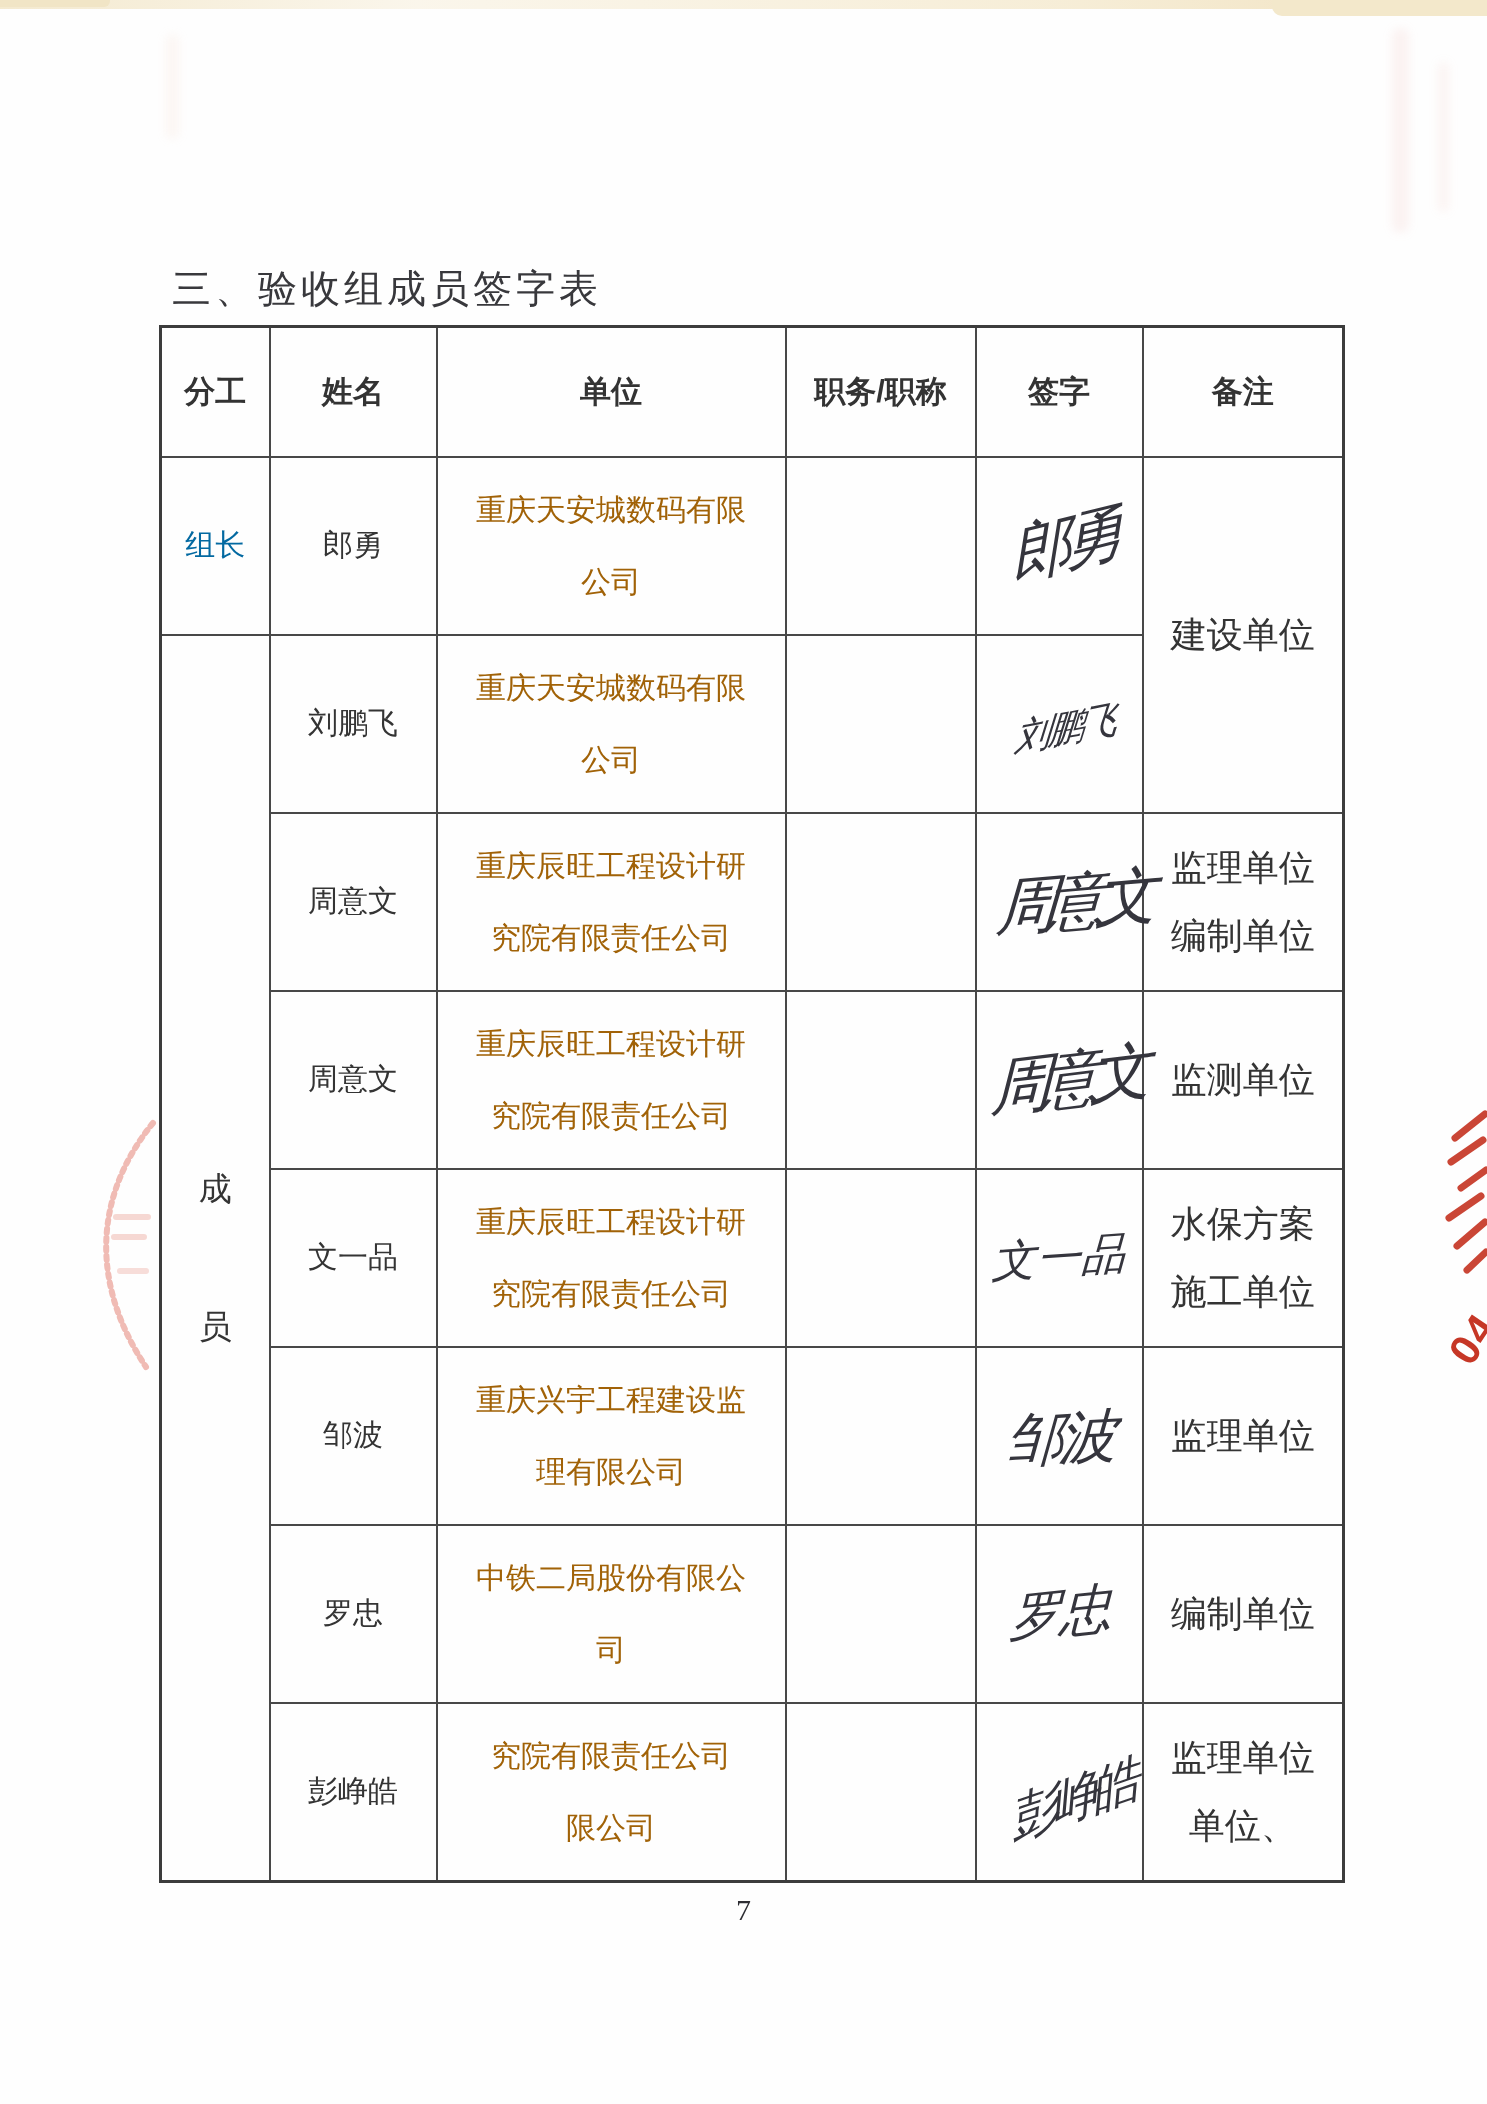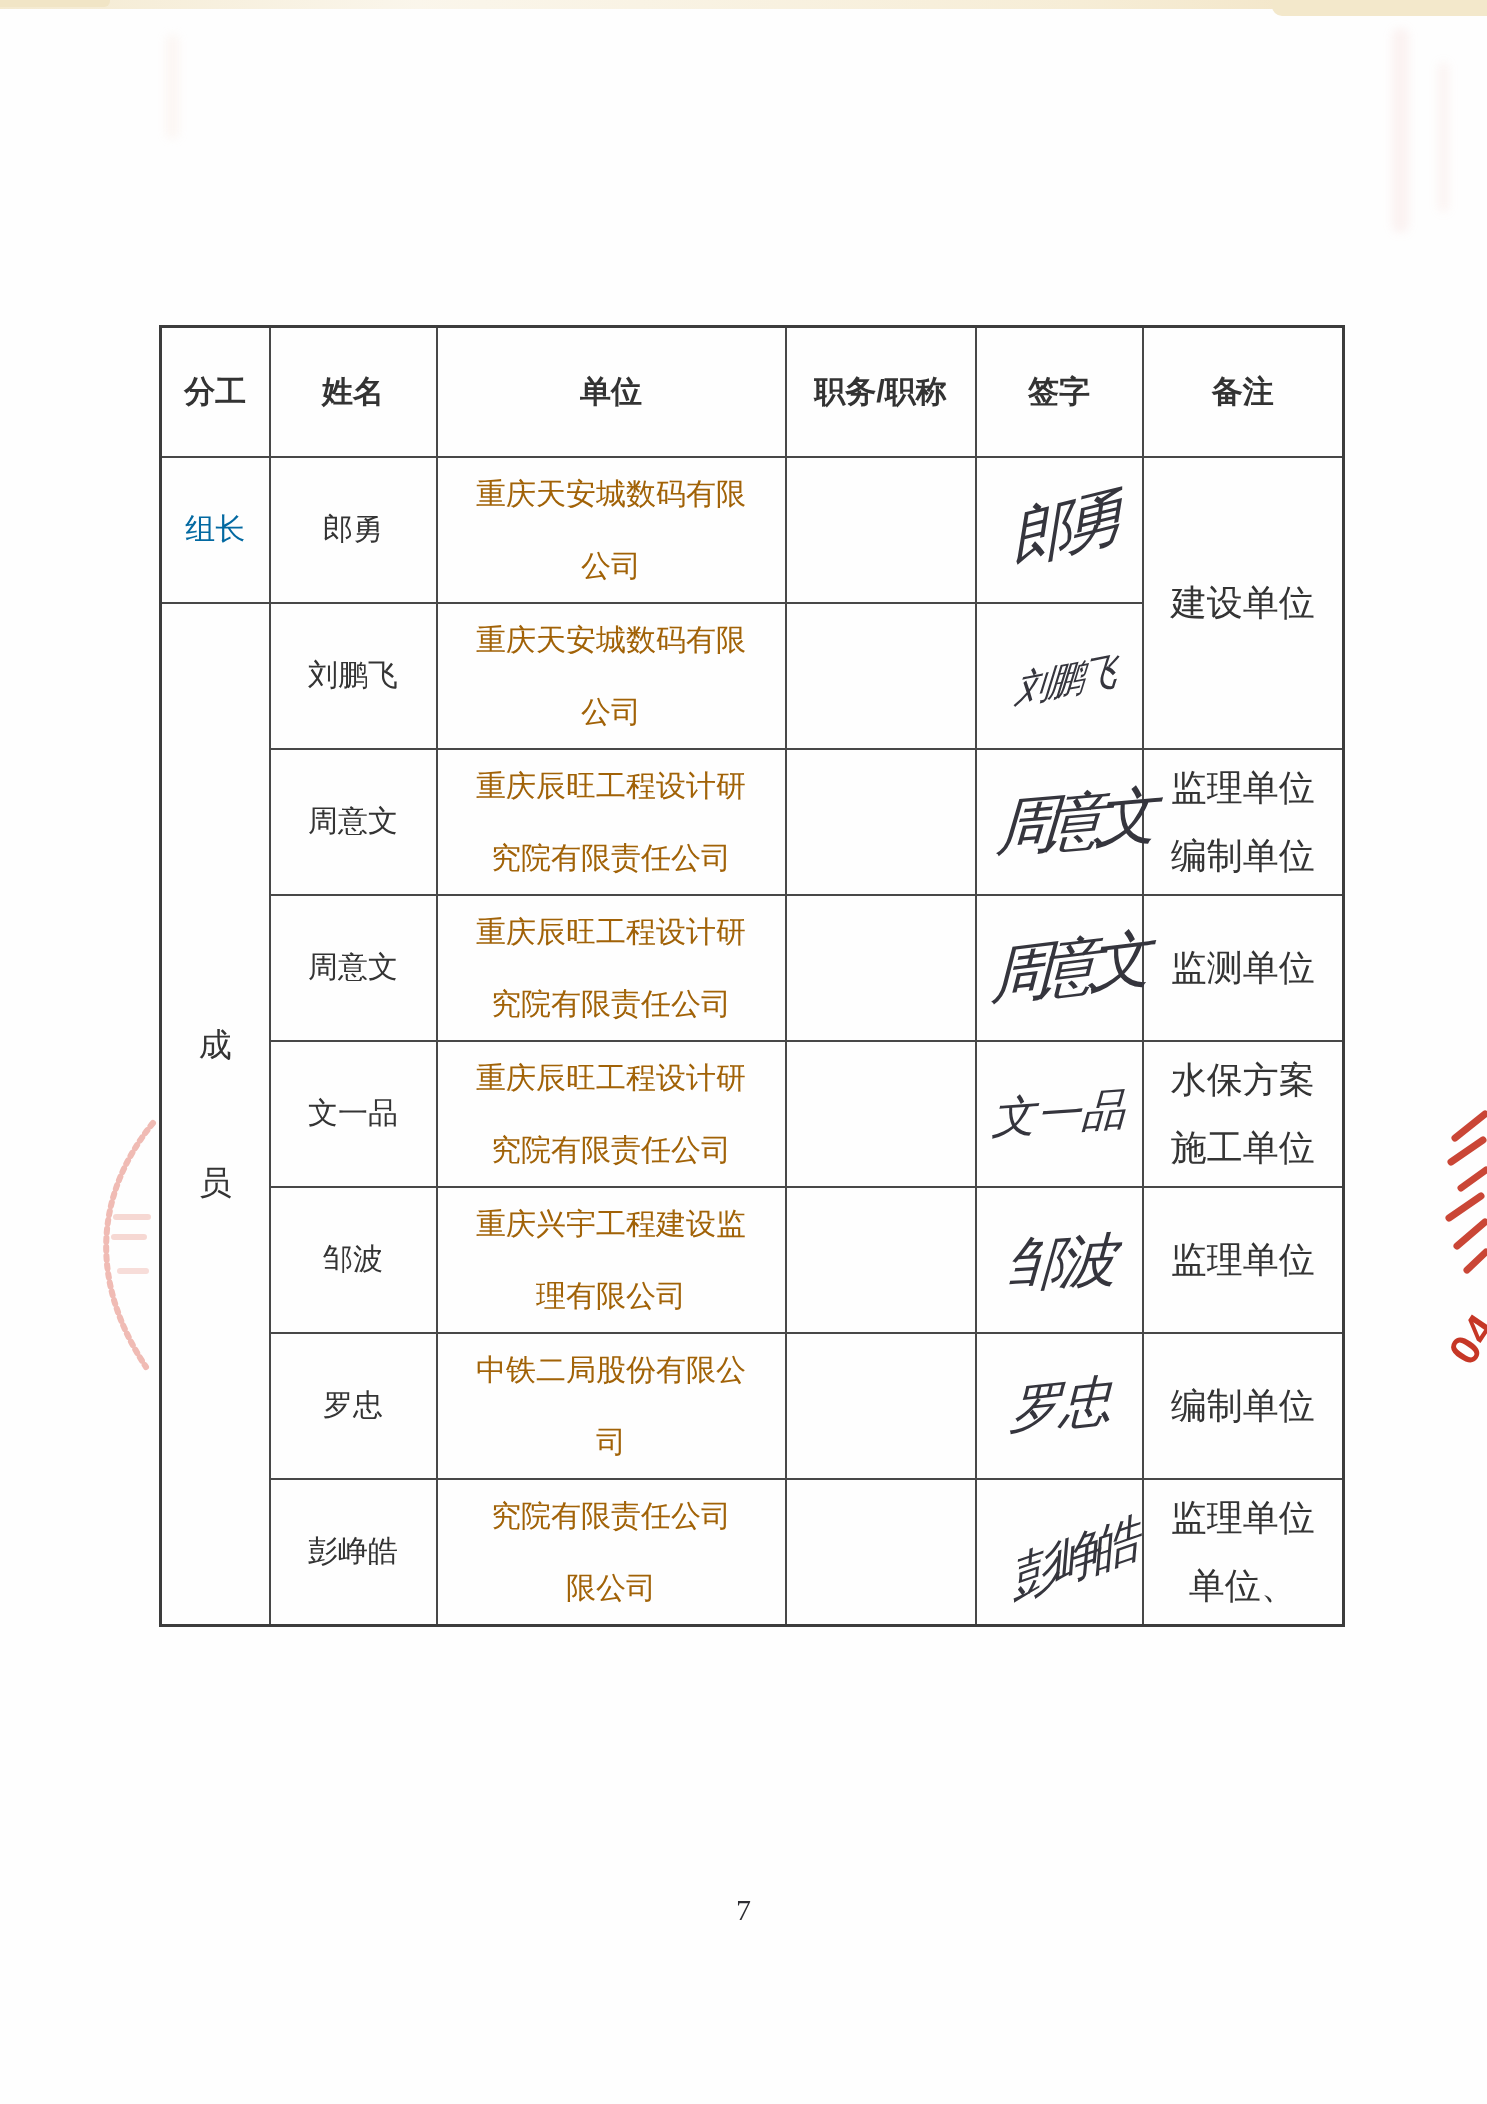--- a/index.html
+++ b/index.html
@@ -30,21 +30,21 @@
 
   table.sign-table{
     position:absolute;left:159px;top:325px;
     width:1183px;table-layout:fixed;
     border-collapse:collapse;
     border:3px solid #3c3c3c;
   }
   .sign-table th,.sign-table td{
     border:2px solid #484848;
     text-align:center;vertical-align:middle;
-    padding:0;overflow:visible;
+    padding:16px;overflow:visible;
     font-weight:normal;
   }
   .sign-table th{font-weight:bold;font-size:31px;color:#333;}
   tr.r0{height:130px;}
   tr.r1{height:133px;}
   tr.r2{height:125px;}
   tr.r3{height:142px;}
   tr.r4{height:143px;}
   tr.r5{height:144px;}
   tr.r6{height:143px;}
@@ -90,20 +90,21 @@
 
 <div class="page">
 
   <div class="top-edge"></div>
   <div class="top-edge-right"></div>
   <div class="top-edge-left"></div>
   <div class="smudge smudge-a"></div>
   <div class="smudge smudge-b"></div>
   <div class="smudge smudge-c"></div>
 
+  <div class="doc-title">三、验收组成员签字表</div>
 
   <table class="sign-table">
     <colgroup>
       <col style="width:109px">
         <col style="width:167px">
         <col style="width:349px">
       <col style="width:190px">
         <col style="width:167px">
         <col style="width:201px">
     </colgroup>

